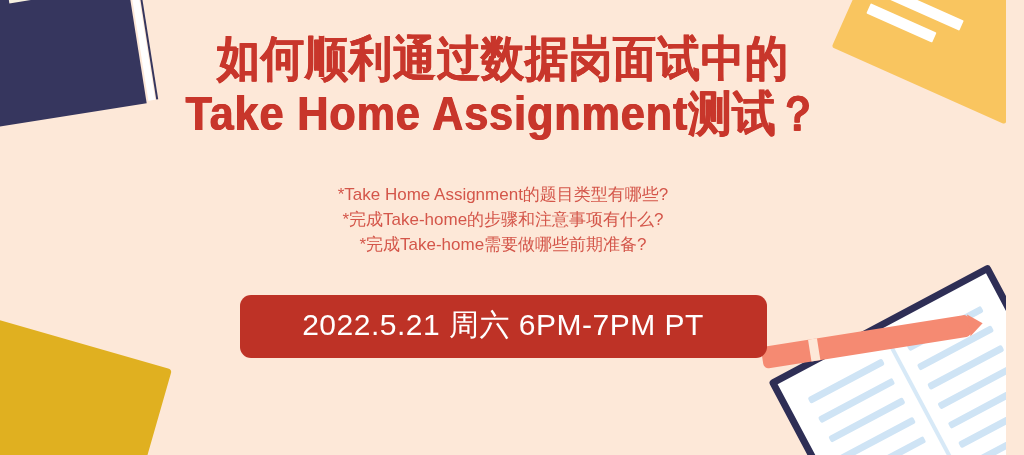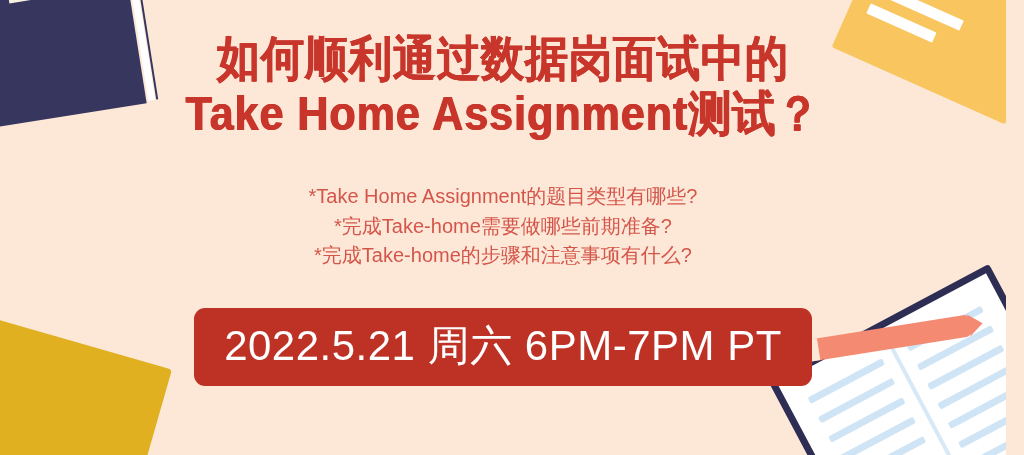--- a/index.html
+++ b/index.html
@@ -157,32 +157,32 @@
     white-space:nowrap;
     transform:scaleY(1.12);
     text-shadow:0.6px 0 0 #c8362b, -0.6px 0 0 #c8362b;
   }
   .title-line.l2 { margin-top:9px; }
 
   #bullets {
     margin-top:46px;
     text-align:center;
     color:#d4564a;
-    font-size:20px;
+    font-size:17px;
     line-height:1.48;
   }
   .bullet-line { white-space:nowrap; }
 
   #date-banner {
     margin-top:37px;
     background:#be3226;
     color:#ffffff;
     border-radius:11px;
     padding:10px 30px 12px 30px;
-    font-size:42px;
+    font-size:30px;
     letter-spacing:0.5px;
     white-space:nowrap;
     min-width:527px;
     text-align:center;
   }
 </style>
 </head>
 <body>
 
 <div id="poster">
@@ -228,20 +228,20 @@
 
   <div id="content">
 
     <div id="title-block">
       <div class="title-line l1">如何顺利通过数据岗面试中的</div>
       <div class="title-line l2">Take Home Assignment测试？</div>
     </div>
 
     <div id="bullets">
       <div class="bullet-line">*Take Home Assignment的题目类型有哪些?</div>
+      <div class="bullet-line">*完成Take-home的步骤和注意事项有什么?</div>
       <div class="bullet-line">*完成Take-home需要做哪些前期准备?</div>
-      <div class="bullet-line">*完成Take-home的步骤和注意事项有什么?</div>
     </div>
 
     <div id="date-banner">2022.5.21 周六 6PM-7PM PT</div>
 
   </div>
 </div>
 
 </body></html>

